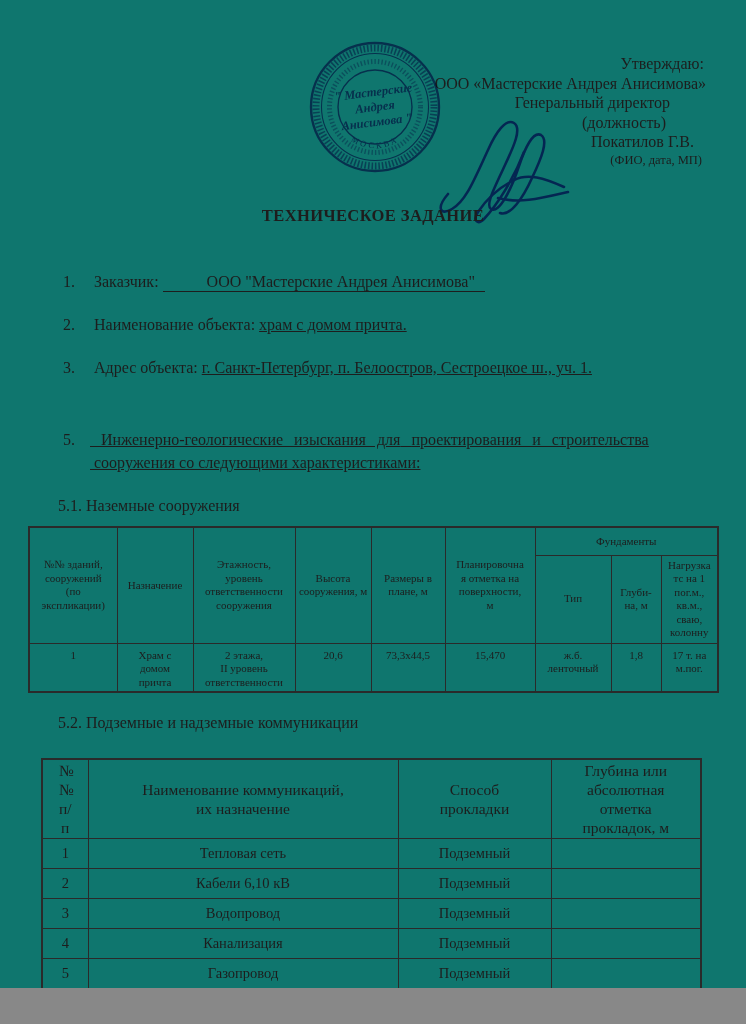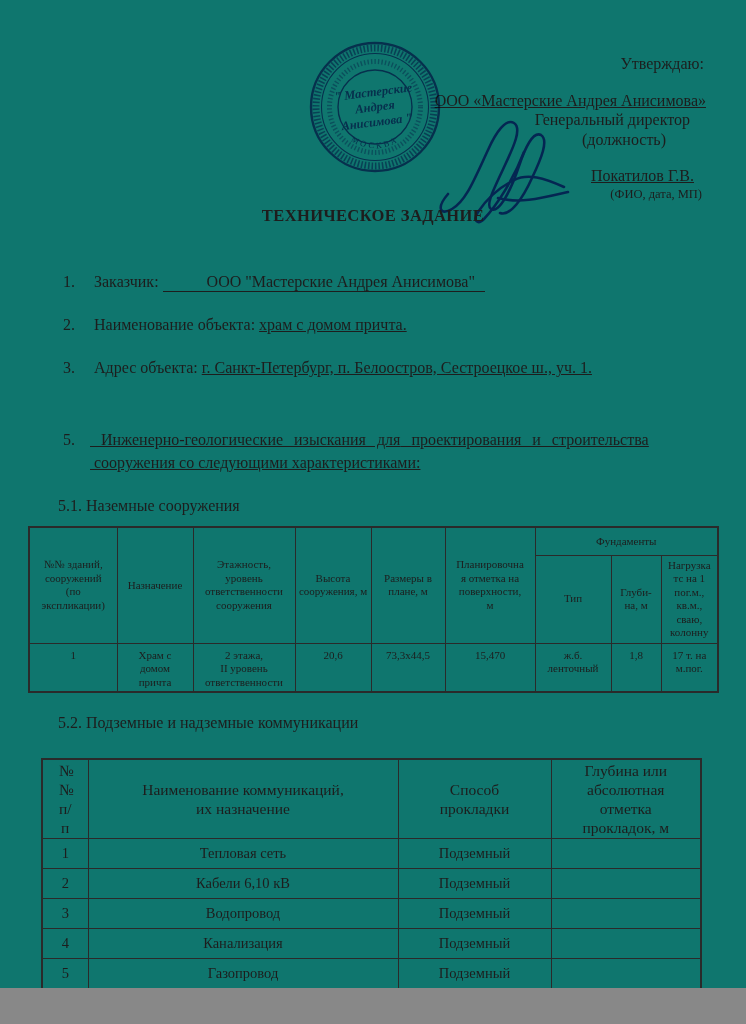--- a/index.html
+++ b/index.html
@@ -11,23 +11,23 @@
     font-family:"Liberation Serif","DejaVu Serif",serif;
     color:#1d1d1d;
     overflow:hidden;
   }
   
   .approval{
     position:absolute;top:54px;right:40px;width:460px;
     text-align:right;font-size:16px;line-height:19.5px;
   }
   .approval .ln{display:block;}
-  .u{text-decoration:underline;margin-top:17px;}
+  .u{}
   .mr2{margin-right:2px;}  .mr0{margin-right:0;}
-  .mr36{margin-right:36px;} .mr32{margin-right:16px;}
+  .mr36{margin-right:36px;} .mr32{margin-right:36px;}
   .mr40{margin-right:40px;} .mr12{margin-right:12px;}
   .small-note{font-size:12.5px;margin-right:4px;line-height:16px;}
   
   .stamp{position:absolute;left:306px;top:36px;mix-blend-mode:multiply;opacity:.88;}
   .signature{position:absolute;left:428px;top:112px;mix-blend-mode:multiply;opacity:.92;}
   
   .doc-title{
     position:absolute;top:206px;left:0;width:100%;
     text-align:center;font-weight:bold;font-size:16.5px;letter-spacing:.4px;
   }

